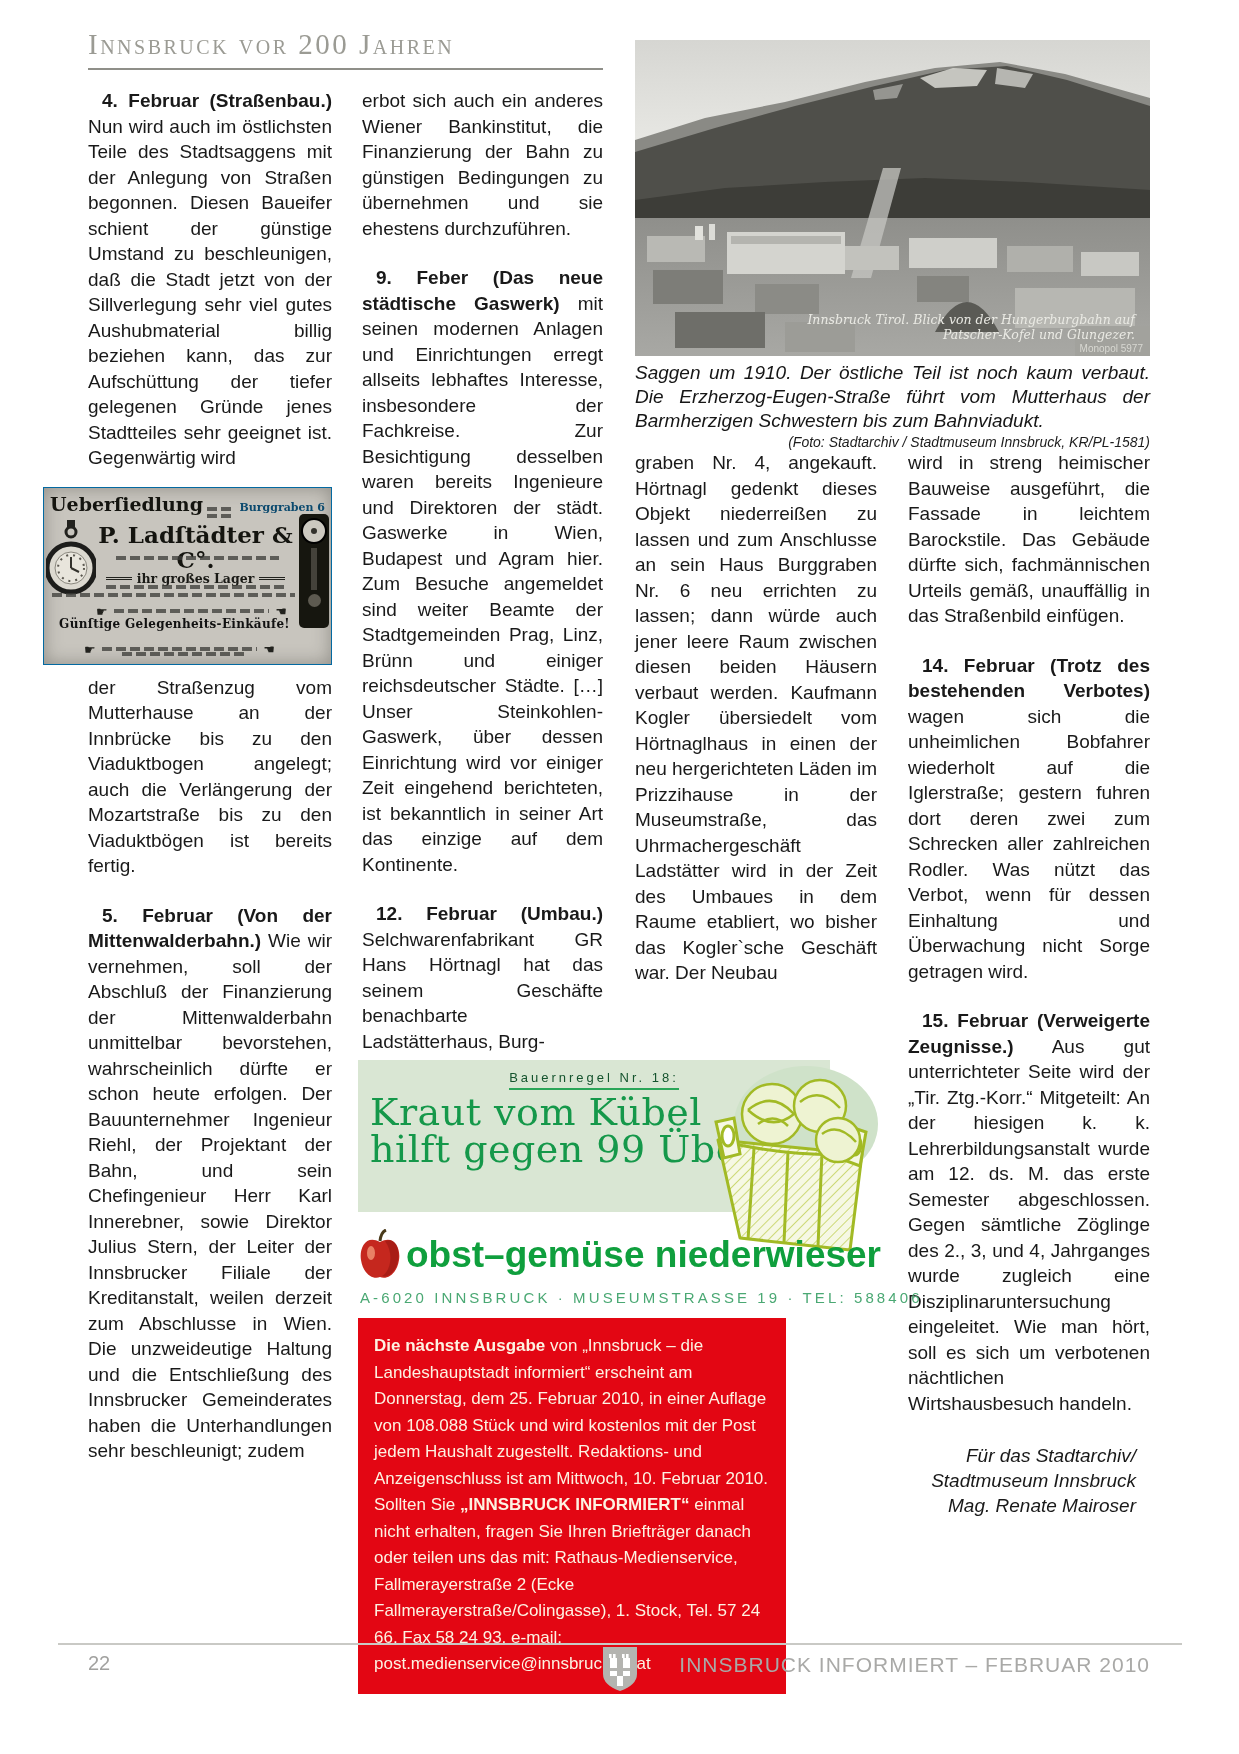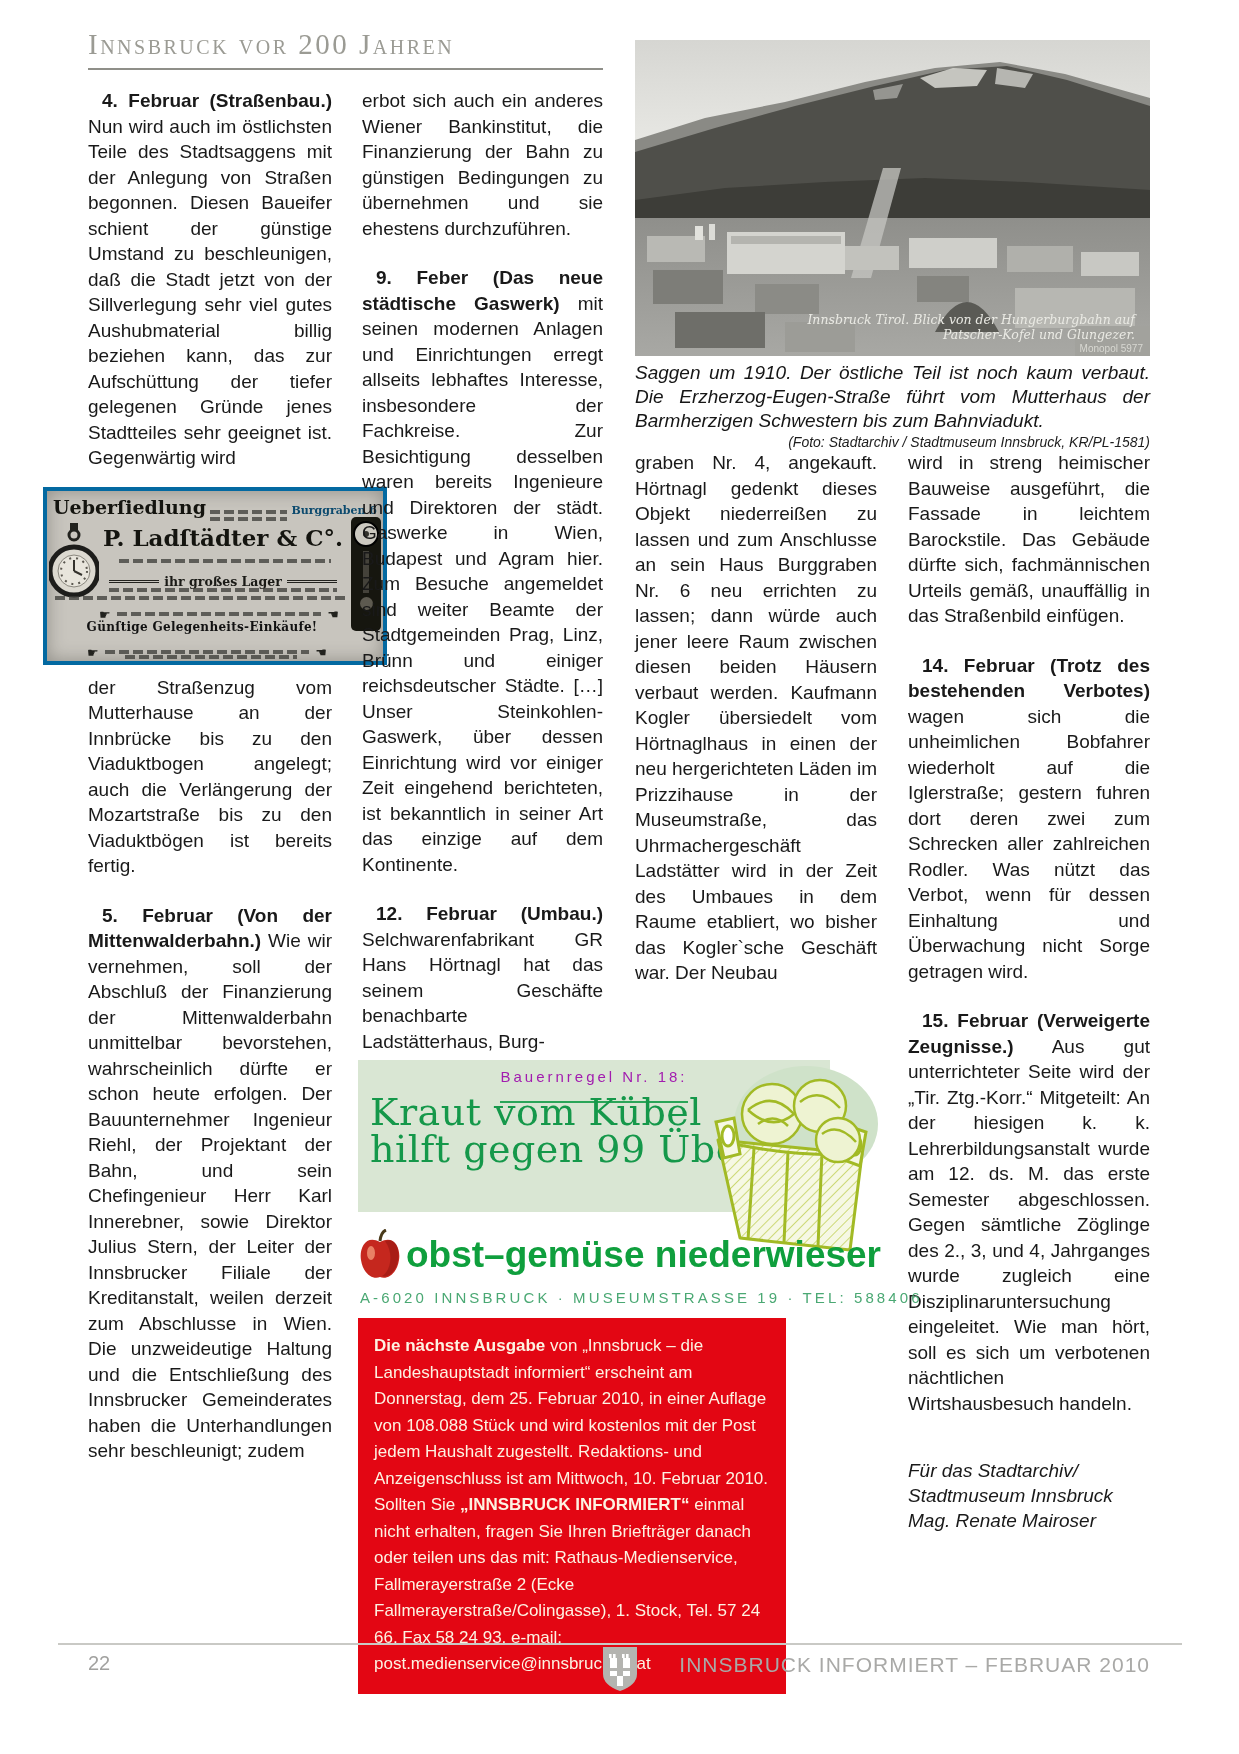--- a/index.html
+++ b/index.html
@@ -21,21 +21,21 @@
   .lead-para{text-indent:14px;}
   .lead{font-weight:bold;}
 
   
   #photo-block{position:absolute;left:635px;top:40px;width:515px;}
   .photo-frame{width:515px;height:316px;display:block;}
   .photo-caption{margin-top:5px;font-style:italic;font-size:19px;line-height:24px;text-align:justify;color:#161616;}
   .photo-credit{margin-top:1px;font-style:italic;font-size:14px;text-align:right;color:#1d1d1d;}
 
   
-  .inserat{position:relative;width:344px;height:178px;margin:16px 0 10px -45px;background:#c8c5be;border:4px solid #0369a1;box-sizing:border-box;box-shadow:inset 0 0 18px rgba(40,40,35,.35);}
+  .inserat{position:relative;width:289px;height:178px;margin:16px 0 10px -45px;background:#c8c5be;border:1px solid #0369a1;box-sizing:border-box;box-shadow:inset 0 0 18px rgba(40,40,35,.35);}
   .ins-row1{position:absolute;top:4px;left:6px;right:6px;display:flex;align-items:baseline;gap:4px;}
   .ins-notice{font-family:"DejaVu Serif",serif;font-weight:bold;font-size:19px;color:#14140f;}
   .ins-mid{flex:1;display:flex;flex-direction:column;gap:3px;padding-top:8px;}
   .ins-addr{font-family:"DejaVu Serif",serif;font-weight:bold;font-size:11px;color:#0c4a6e;}
   .tb{height:4px;background:repeating-linear-gradient(90deg,#3a3a36 0 10px,rgba(0,0,0,0) 10px 14px);opacity:.75;}
   .tb-abs{position:absolute;}
   .ins-company{position:absolute;top:34px;left:52px;right:36px;text-align:center;font-family:"DejaVu Serif",serif;font-weight:bold;font-size:23px;color:#14140f;}
   .ins-lager{position:absolute;top:78px;left:62px;right:46px;display:flex;align-items:center;gap:5px;font-family:"DejaVu Serif",serif;font-weight:bold;font-size:12.5px;color:#1a1a16;}
   .ins-lager .dline{flex:1;border-top:3px double #22221e;height:0;}
   .ins-hands{position:absolute;display:flex;align-items:center;gap:6px;font-size:13px;color:#22221e;font-family:"DejaVu Sans",sans-serif;}
@@ -44,33 +44,33 @@
   .clock-face{width:22px;height:22px;border-radius:50%;background:#ccc9c0;border:2px solid #000;margin:4px auto 0;}
   .clock-dot{width:6px;height:6px;border-radius:50%;background:#33322c;margin:-16px auto 12px;}
   .clock-mid{width:6px;height:42px;background:#44423a;margin:14px auto 0;}
   .clock-bob{width:13px;height:13px;border-radius:50%;background:#5d5a50;margin:4px auto 0;}
   .inserat-caption{font-style:italic;font-size:17px;line-height:22px;color:#222;margin:0 0 22px 0;text-align:left;}
 
   
   #green-ad{position:absolute;left:358px;top:1060px;width:522px;height:252px;}
   .ga-panel{position:absolute;left:0;top:0;width:472px;height:152px;background:#d9e6d3;}
   .ga-kicker-wrap{position:absolute;left:0;top:8px;width:472px;text-align:center;}
-  .ga-kicker{display:inline-block;font-size:15px;letter-spacing:3px;color:#a21caf;border-bottom:2px solid #2aa558;padding-bottom:16px;}
+  .ga-kicker{display:inline-block;font-size:13px;letter-spacing:3px;color:#14532d;border-bottom:2px solid #2aa558;padding-bottom:3px;}
   .ga-headline{position:absolute;left:12px;top:34px;font-family:"DejaVu Serif",serif;font-size:38px;line-height:37px;color:#15984a;letter-spacing:.5px;}
   .ga-bucket{position:absolute;left:330px;top:2px;width:192px;height:202px;}
   .ga-brand-row{position:absolute;left:0;top:166px;height:58px;display:flex;align-items:center;}
   .ga-brand{font-size:37px;font-weight:bold;color:#0f9f3d;color:#0f9f3d;letter-spacing:0;margin-left:4px;white-space:nowrap;}
   .ga-address{position:absolute;left:2px;top:229px;font-size:15px;letter-spacing:3.1px;color:#4aa873;white-space:nowrap;}
 
   
   #red-box{position:absolute;left:358px;top:1318px;width:428px;box-sizing:border-box;background:#e30613;color:#fdf2e2;padding:15px 16px 16px;font-size:17px;line-height:26.5px;text-align:left;}
   #red-box b{font-weight:bold;}
 
   
-  .signature{margin-top:42px;font-style:italic;font-size:19px;line-height:25px;padding-right:14px;}
+  .signature{margin-top:27px;text-align:right;font-style:italic;font-size:19px;line-height:25px;padding-right:14px;}
 
   
   .footer-rule{position:absolute;left:58px;top:1643px;width:1124px;height:2px;background:#c9c9c5;}
   .footer-page{position:absolute;left:88px;top:1652px;font-size:20px;color:#a2a2a0;}
   .footer-shield{position:absolute;left:601px;top:1646px;width:38px;height:46px;}
   .footer-journal{position:absolute;right:89px;top:1653px;font-size:21px;letter-spacing:1px;color:#a9a9a7;}
 </style>
 </head>
 <body>
 

